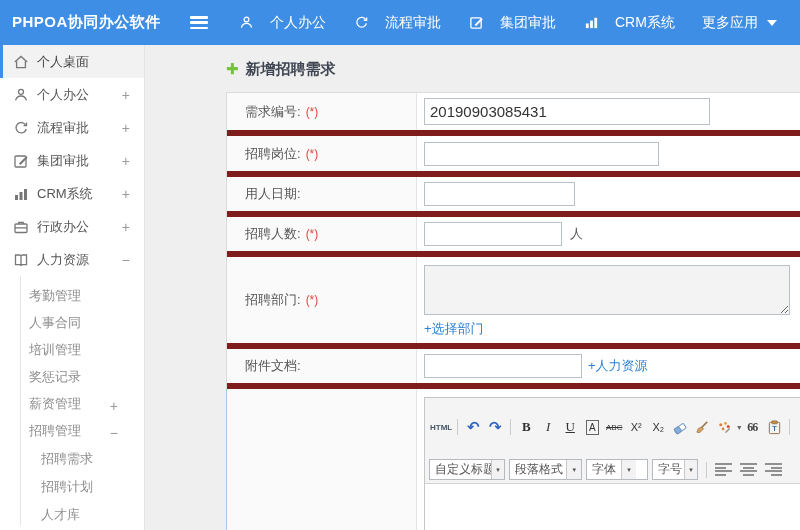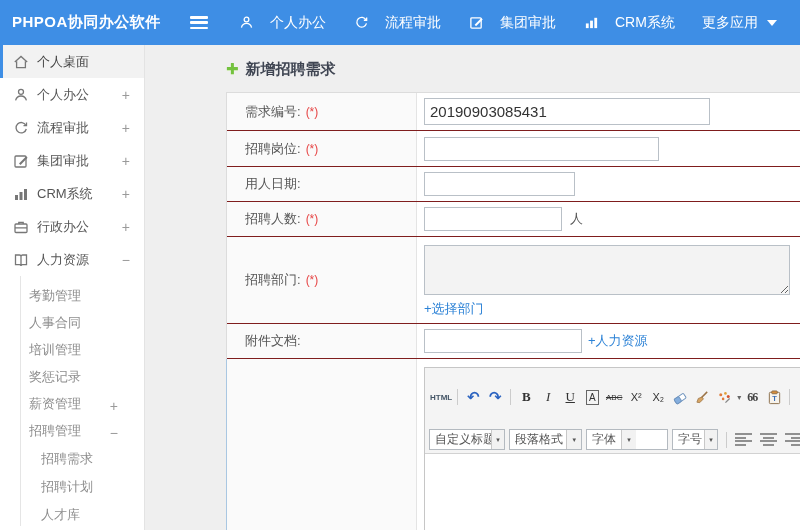--- a/index.html
+++ b/index.html
@@ -29,21 +29,21 @@
   .sub-item{height:27px;display:flex;align-items:flex-end;padding-left:8px;color:#8d8d8d;
             font-size:13px;cursor:pointer}
   .sub-item .toggle{margin-right:26px}
   .sub-item.lvl2{padding-left:20px;height:28px}
   
   .main{position:absolute;left:146px;top:45px;width:654px;bottom:0;background:#efefef;overflow:hidden}
   .title-row{margin:14px 0 0 80px;display:flex;align-items:center;gap:7px;height:20px}
   .plus-ic{color:#74c23f;font-size:15px;font-weight:bold;text-shadow:0 1px 0 #cfe9b5}
   .page-title{font-size:15px;font-weight:bold;color:#3f4552}
   .form{margin:13px 0 0 80px;background:#fff;border:1px solid #dcdcdc;border-right:none;width:574px;box-sizing:border-box}
-  .frow{display:flex;border-bottom:1px solid #7f1d1d;background:#fff}
+  .frow{display:flex;border-bottom:6px solid #7f1d1d;background:#fff}
   .flabel{width:190px;min-width:190px;background:#fafafa;border-right:1px solid #e4e4e4;
           display:flex;align-items:center;padding-left:18px;font-size:13px;color:#555;box-sizing:border-box}
   .req{color:#e64545;margin-left:5px;font-size:12px}
   .fvalue{flex:1;display:flex;align-items:center;padding:5px 0 5px 7px}
   .rh36{min-height:36px}.rh35{min-height:35px}.rh33{min-height:33px}.rh34{min-height:34px}.rh64{min-height:64px}
   .inp{height:24px;border:1px solid #b9c0c7;background:#fff;font-size:14px;padding:0 5px;
        box-sizing:border-box;color:#333;font-family:inherit;outline:none}
   .inp-code{width:286px;height:27px;font-size:15px}
   .inp-post{width:235px}.inp-date{width:151px}.inp-num{width:138px}.inp-file{width:158px}
   .suffix{font-size:13px;color:#555;margin-left:8px}
@@ -67,21 +67,21 @@
   .g-strike{font-size:8px;text-decoration:line-through}
   .g-sup{font-size:11px}
   .g-66{font-weight:bold;font-family:"Liberation Serif",serif;letter-spacing:-1px;font-size:12px;color:#444}
   .g-A{font-size:13px;font-family:"Liberation Serif",serif}
   .caret-sm{font-size:8px;color:#666;margin-left:2px}
   .selbox{height:21px;border:1px solid #b4bac0;background:#fff;display:inline-flex;align-items:center;
           font-size:12px;color:#555;margin-right:4px;cursor:pointer;box-sizing:border-box}
   .sel-label{padding:0 5px;overflow:hidden;white-space:nowrap}
   .sel-caret{width:14px;align-self:stretch;border-left:1px solid #c8c8c8;display:flex;
              align-items:center;justify-content:center;font-size:7px;color:#555;background:#f2f2f2}
-  .w1{width:76px}.w2{width:73px}.w3{width:82px}.w4{width:46px}
+  .w1{width:76px}.w2{width:73px}.w3{width:62px}.w4{width:46px}
   .alignbox{width:17px;height:13px;margin:0 4px;display:inline-block;cursor:pointer}
   .alignbox i{display:block;height:2px;background:#909090;margin-bottom:1.5px}
   .al-l i:nth-child(2n){width:11px}
   .al-c i:nth-child(2n){width:11px;margin-left:auto;margin-right:auto}
   .al-r i:nth-child(2n){width:11px;margin-left:auto}
   .econtent{height:300px;background:#fff;border-top:1px solid #d2d2d2}
 </style>
 </head>
 <body>
 

